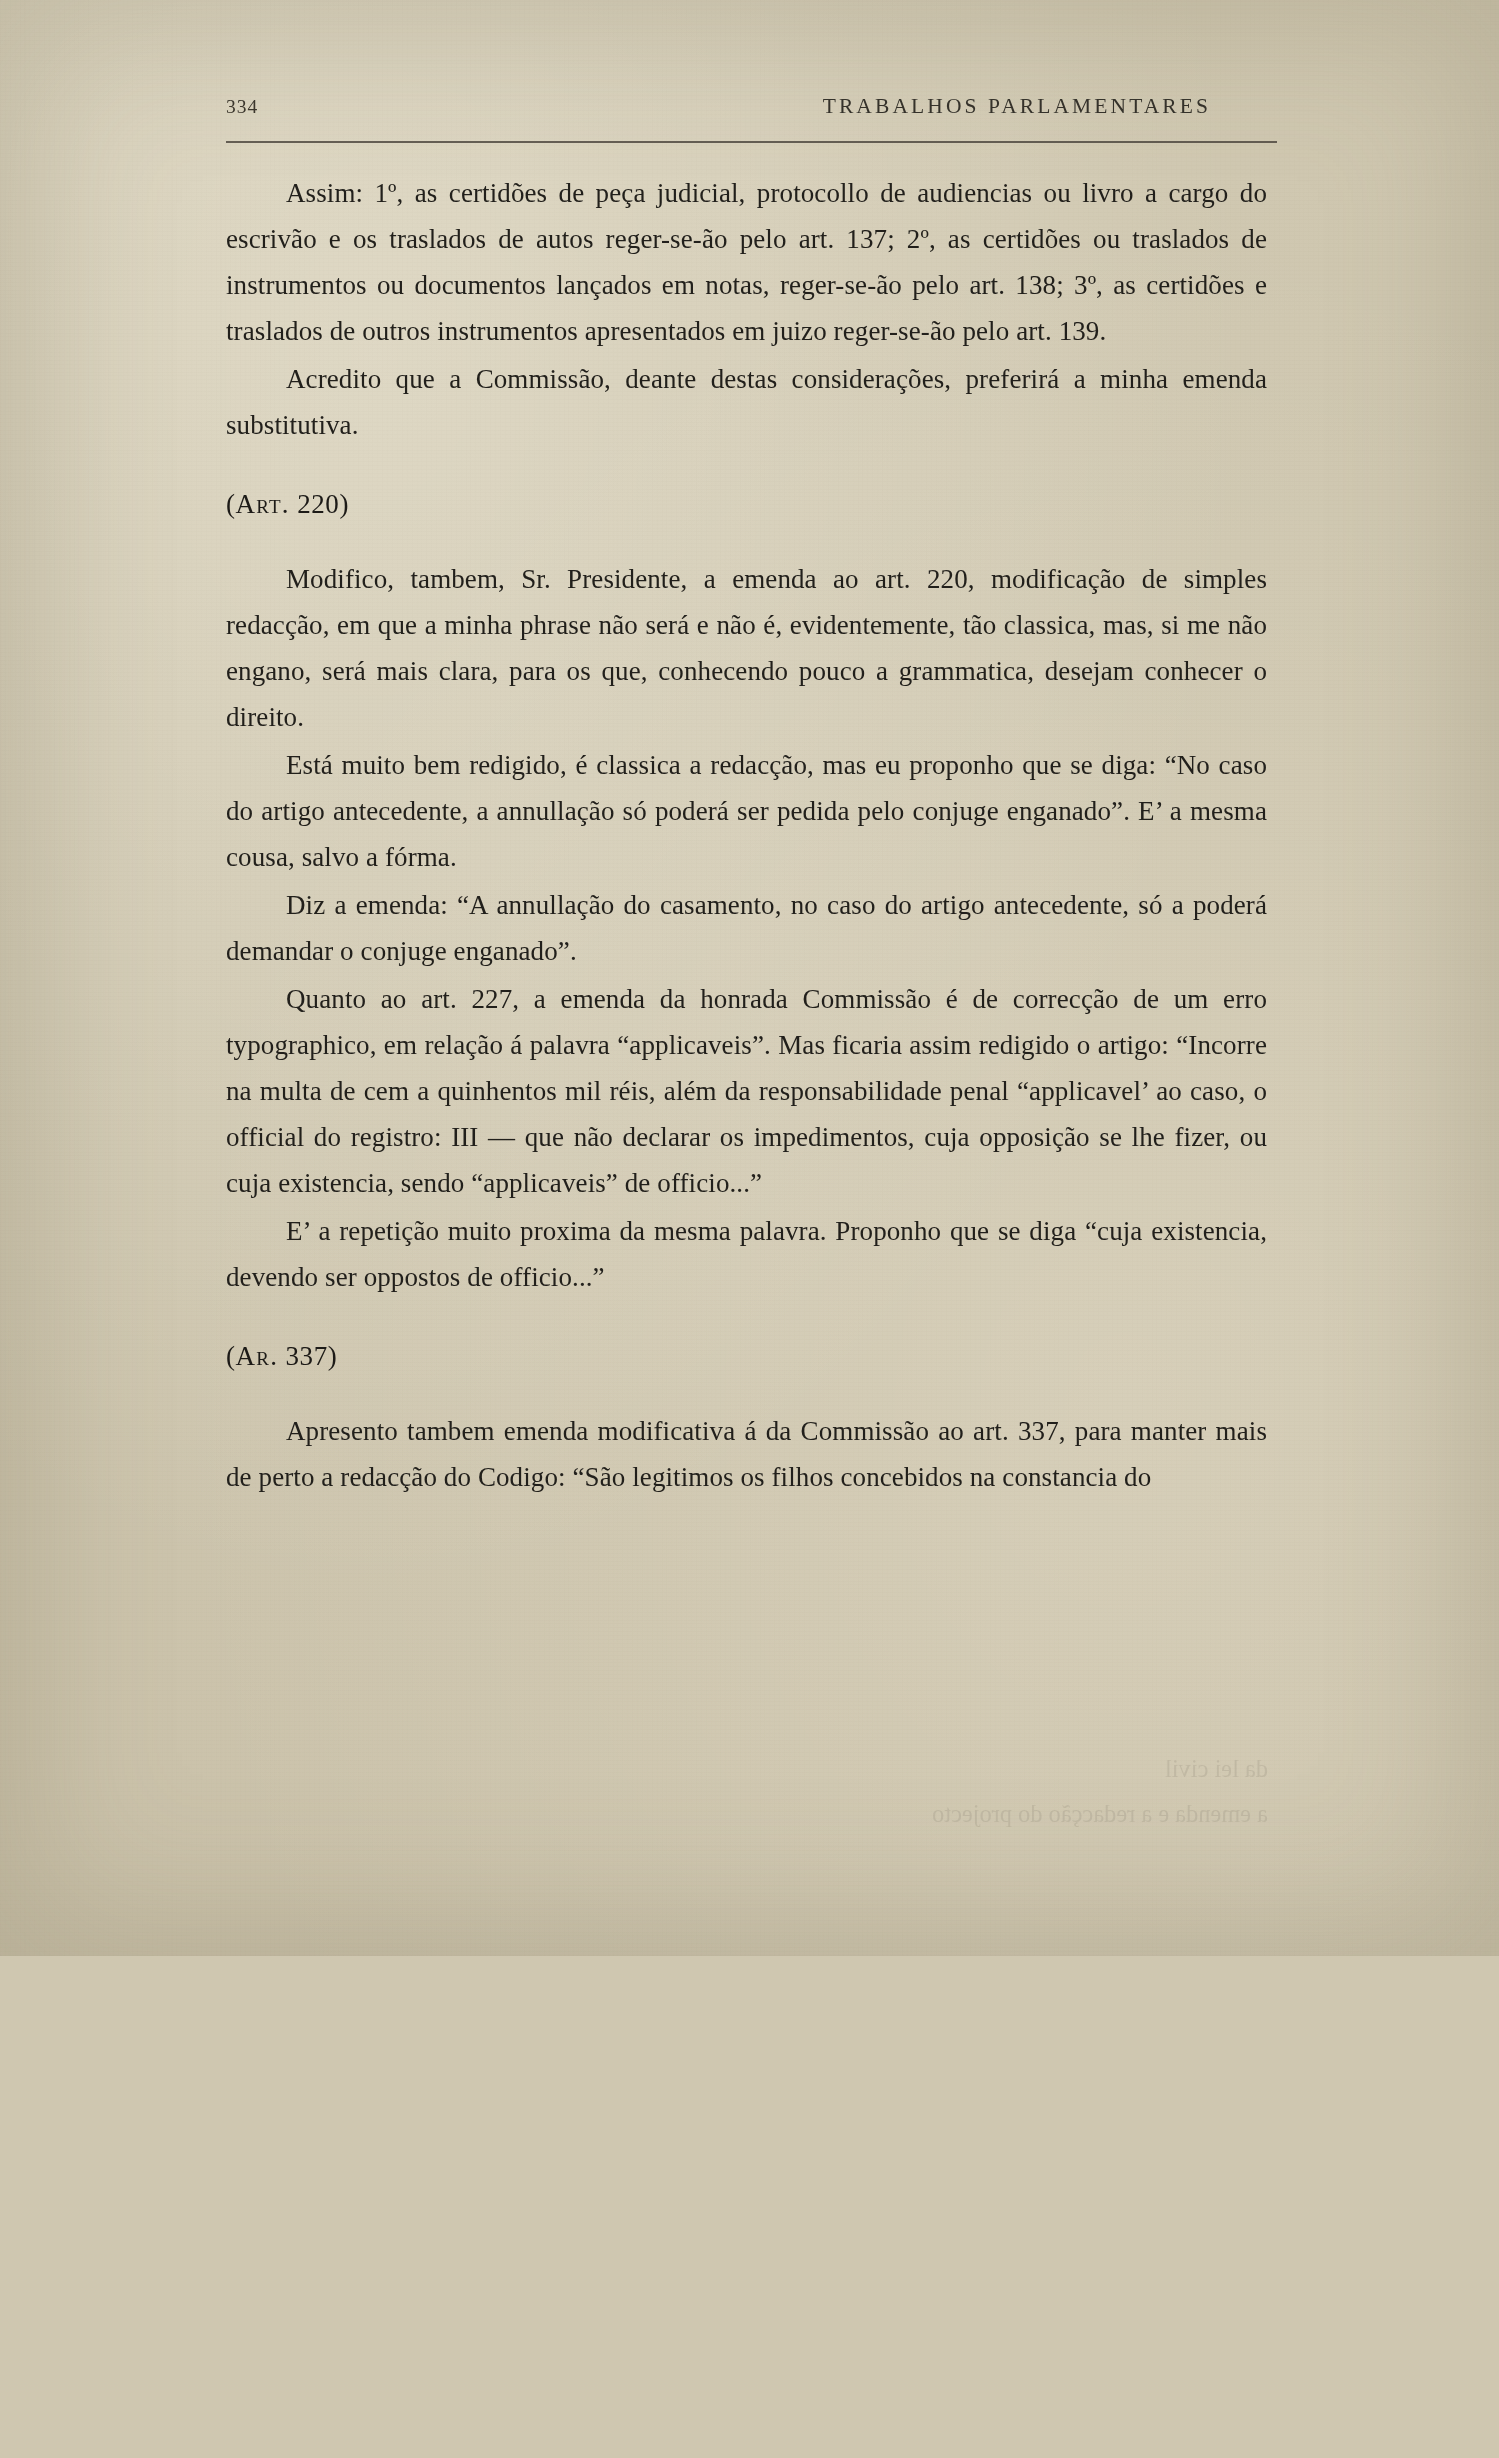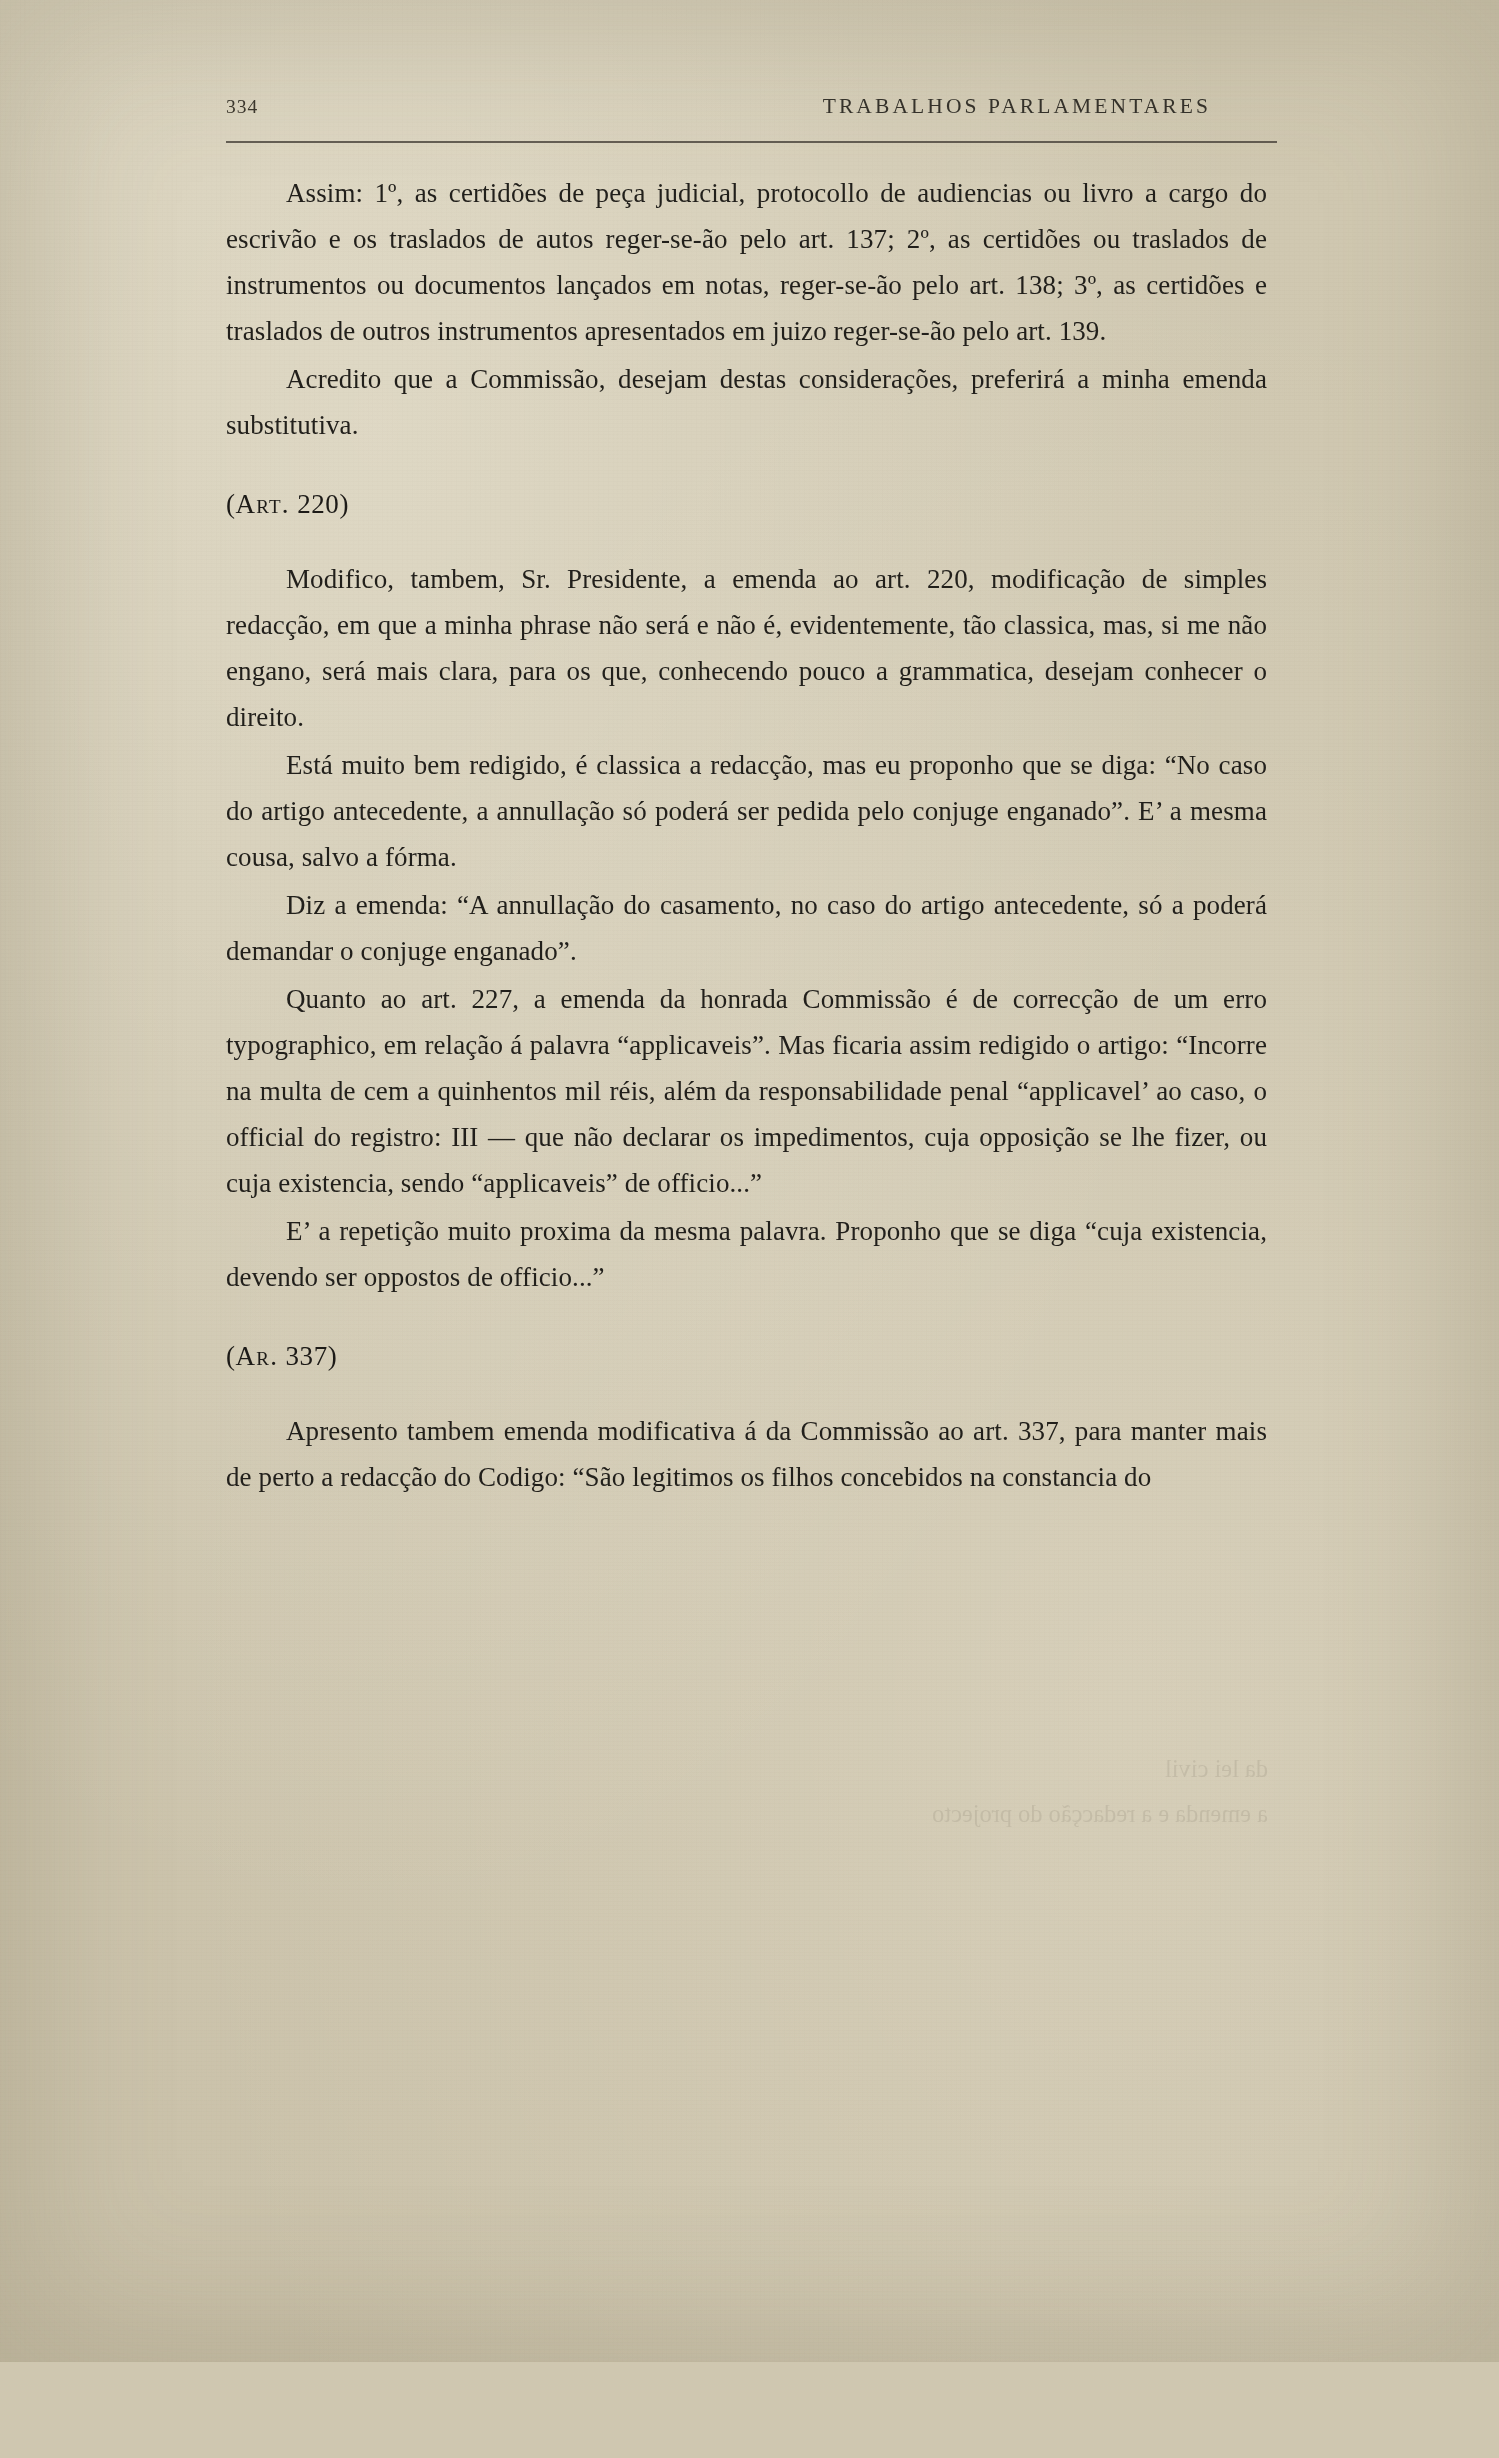--- a/index.html
+++ b/index.html
@@ -10,21 +10,21 @@
     width: 1500px;
     height: 2459px;
     background: #cfc7b0;
     font-family: "Liberation Serif", serif;
     color: #1c1a17;
     overflow: hidden;
   }
   .page {
     position: relative;
     width: 1500px;
-    height: 2362px;
+    height: 1956px;
     background:
       radial-gradient(ellipse at 25% 18%, rgba(255,252,240,0.30) 0%, rgba(255,252,240,0) 55%),
       radial-gradient(ellipse at 75% 72%, rgba(255,250,235,0.22) 0%, rgba(255,250,235,0) 60%),
       linear-gradient(160deg, #d3cbb4 0%, #cec6af 40%, #c9c0a8 100%);
   }
   .grain {
     position: absolute;
     inset: 0;
     pointer-events: none;
     opacity: 0.35;
@@ -121,21 +121,21 @@
 
     <div class="header">
       <div class="folio">334</div>
       <div class="running-title">TRABALHOS PARLAMENTARES</div>
     </div>
 
     <div class="rule"></div>
 
     <p class="para">Assim: 1º, as certidões de peça judicial, protocollo de audiencias ou livro a cargo do escrivão e os traslados de autos reger-se-ão pelo art. 137; 2º, as certidões ou traslados de instrumentos ou documentos lançados em notas, reger-se-ão pelo art. 138; 3º, as certidões e traslados de outros instrumentos apresentados em juizo reger-se-ão pelo art. 139.</p>
 
-    <p class="para">Acredito que a Commissão, desejam destas considerações, preferirá a minha emenda substitutiva.</p>
+    <p class="para">Acredito que a Commissão, deante destas considerações, preferirá a minha emenda substitutiva.</p>
 
     <div class="centered">
       <span>(</span><span class="smallcaps">Art.</span><span> 220)</span>
     </div>
 
     <p class="para">Modifico, tambem, Sr. Presidente, a emenda ao art. 220, modificação de simples redacção, em que a minha phrase não será e não é, evidentemente, tão classica, mas, si me não engano, será mais clara, para os que, conhecendo pouco a grammatica, desejam conhecer o direito.</p>
 
     <p class="para">Está muito bem redigido, é classica a redacção, mas eu proponho que se diga: “No caso do artigo antecedente, a annullação só poderá ser pedida pelo conjuge enganado”. E’ a mesma cousa, salvo a fórma.</p>
 
     <p class="para">Diz a emenda: “A annullação do casamento, no caso do artigo antecedente, só a poderá demandar o conjuge enganado”.</p>

